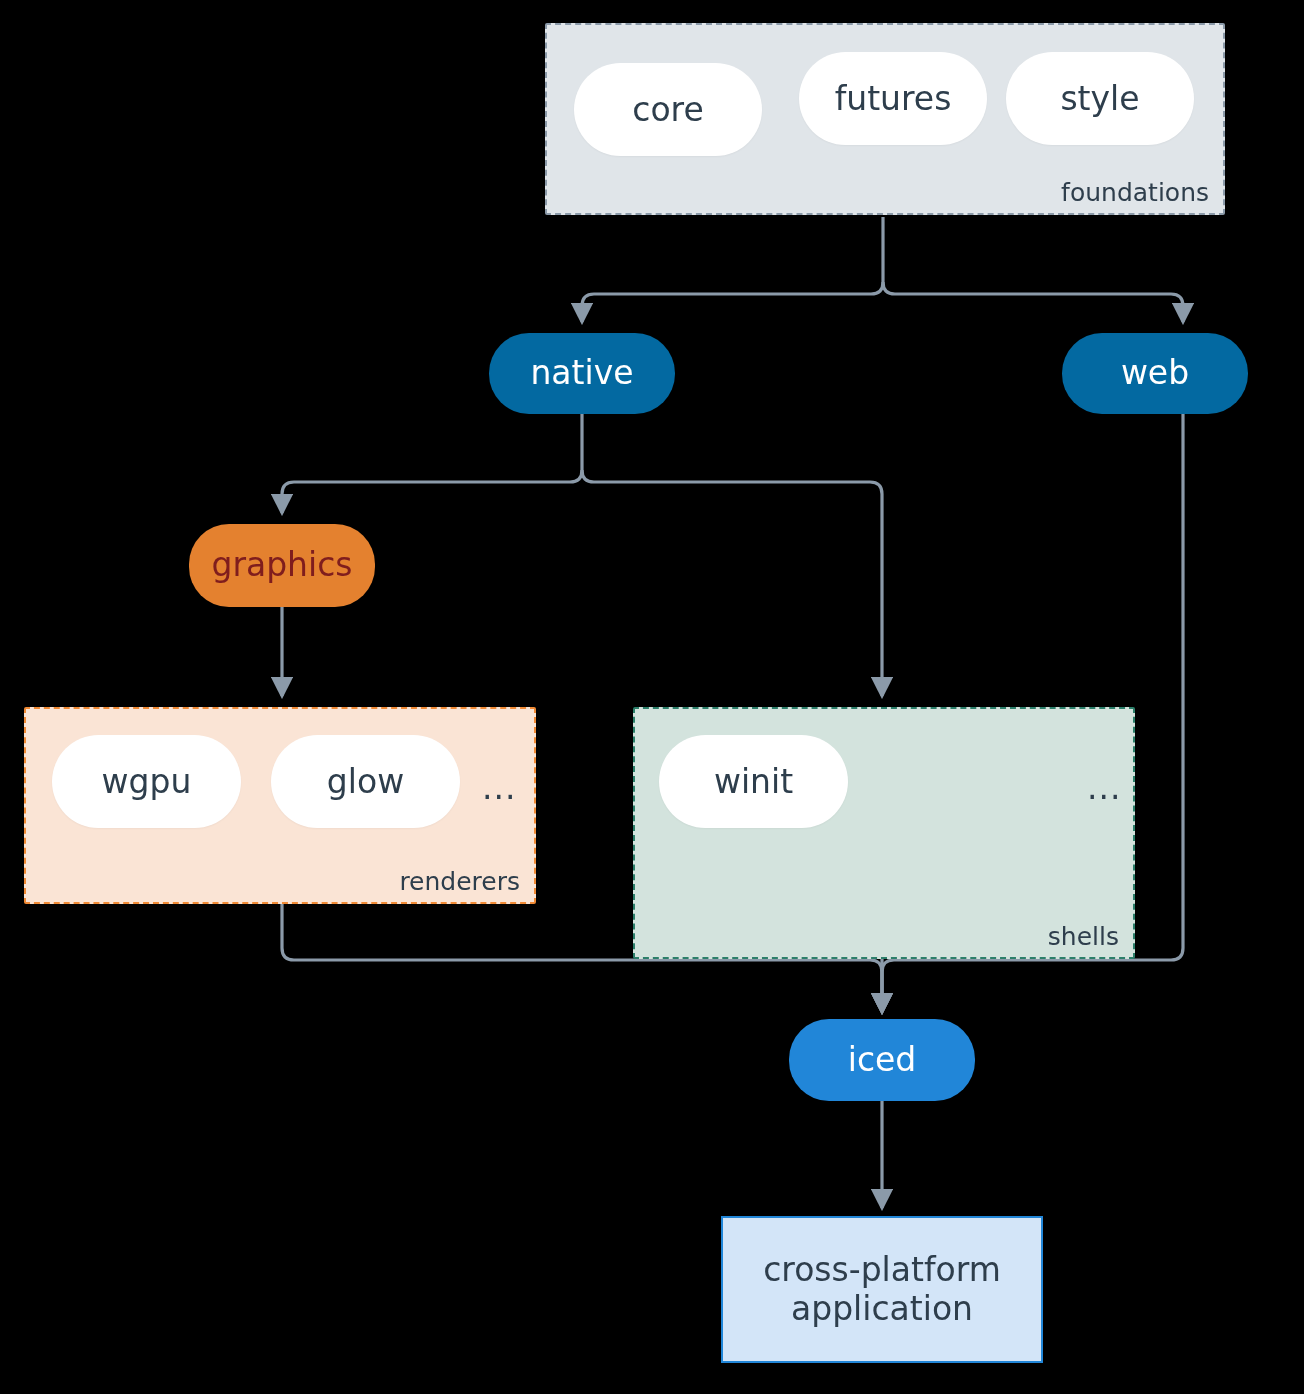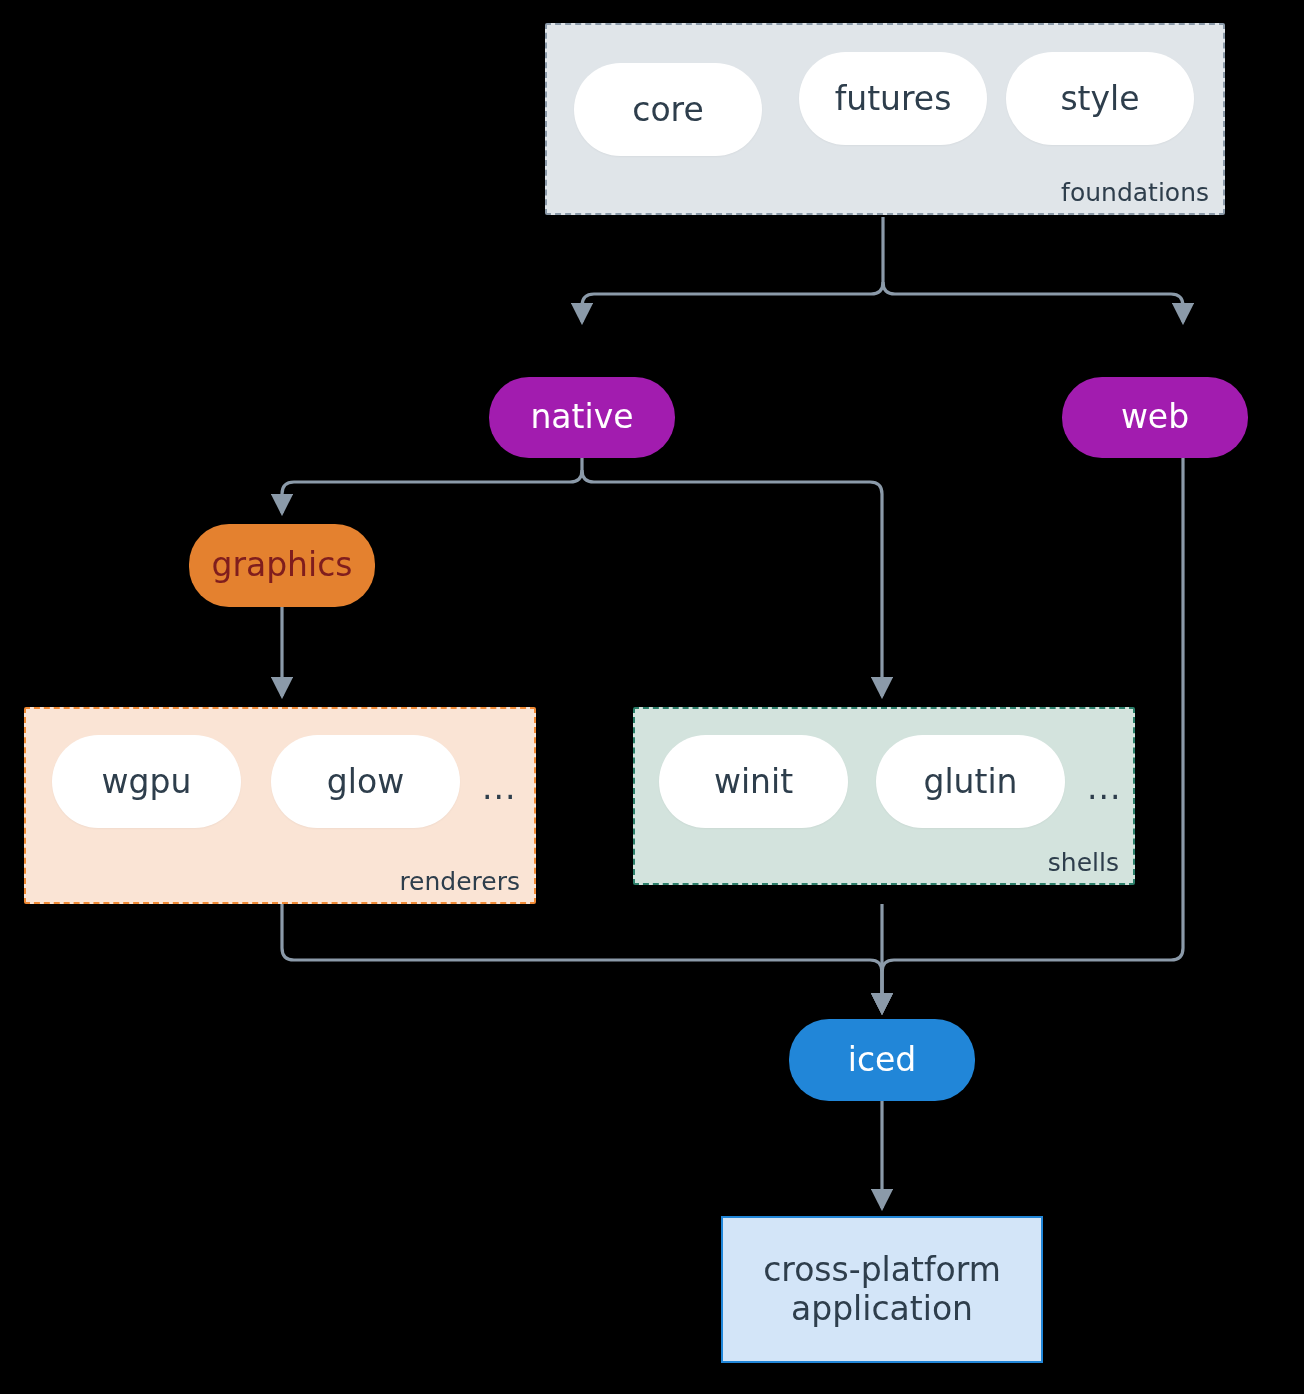--- a/index.html
+++ b/index.html
@@ -53,21 +53,21 @@
     width: 512px;
     height: 197px;
     background: #fae4d5;
     border: 2px dashed #f08a35;
     border-radius: 2px;
   }
   .cluster-shells {
     left: 633px;
     top: 707px;
     width: 502px;
-    height: 178px;
+    height: 252px;
     background: #d3e3dd;
     border: 2px dashed #2c7f6a;
     border-radius: 2px;
   }
 
   
   .pill {
     position: absolute;
     background: #ffffff;
     border-radius: 999px;
@@ -92,24 +92,23 @@
     position: absolute;
     display: flex;
     align-items: center;
     justify-content: center;
     box-sizing: border-box;
     font-size: 33px;
     line-height: 1.18;
     text-align: center;
   }
   .node-purple {
-    background: #a21caf;
+    background: #0369a1;
     color: #ffffff;
     border-radius: 40px;
-    margin-top: 44px;
   }
   .node-orange {
     background: #e4812f;
     color: #7f1d1d;
     border-radius: 40px;
     text-align: right;
   }
   .node-blue {
     background: #2186d8;
     color: #ffffff;
@@ -160,21 +159,20 @@
 
   <div class="cluster cluster-renderers">
     <div class="pill" style="left:26px; top:26px; width:189px; height:93px;">wgpu</div>
     <div class="pill" style="left:245px; top:26px; width:189px; height:93px;text-align:right;">glow</div>
     <div class="ellipsis" style="left:456px; top:62px;">...</div>
     <div class="cluster-label">renderers</div>
   </div>
 
   <div class="cluster cluster-shells">
     <div class="pill" style="left:24px; top:26px; width:189px; height:93px;">winit</div>
-    <div class="pill" style="left:241px; top:26px; width:189px; height:93px;">glutin</div>
     <div class="ellipsis" style="left:452px; top:62px;">...</div>
     <div class="cluster-label">shells</div>
   </div>
 
   <div class="node node-purple" style="left:489px; top:333px; width:186px; height:81px;">native</div>
 
   <div class="node node-purple" style="left:1062px; top:333px; width:186px; height:81px;">web</div>
 
   <div class="node node-orange" style="left:189px; top:524px; width:186px; height:83px;">graphics</div>
 

